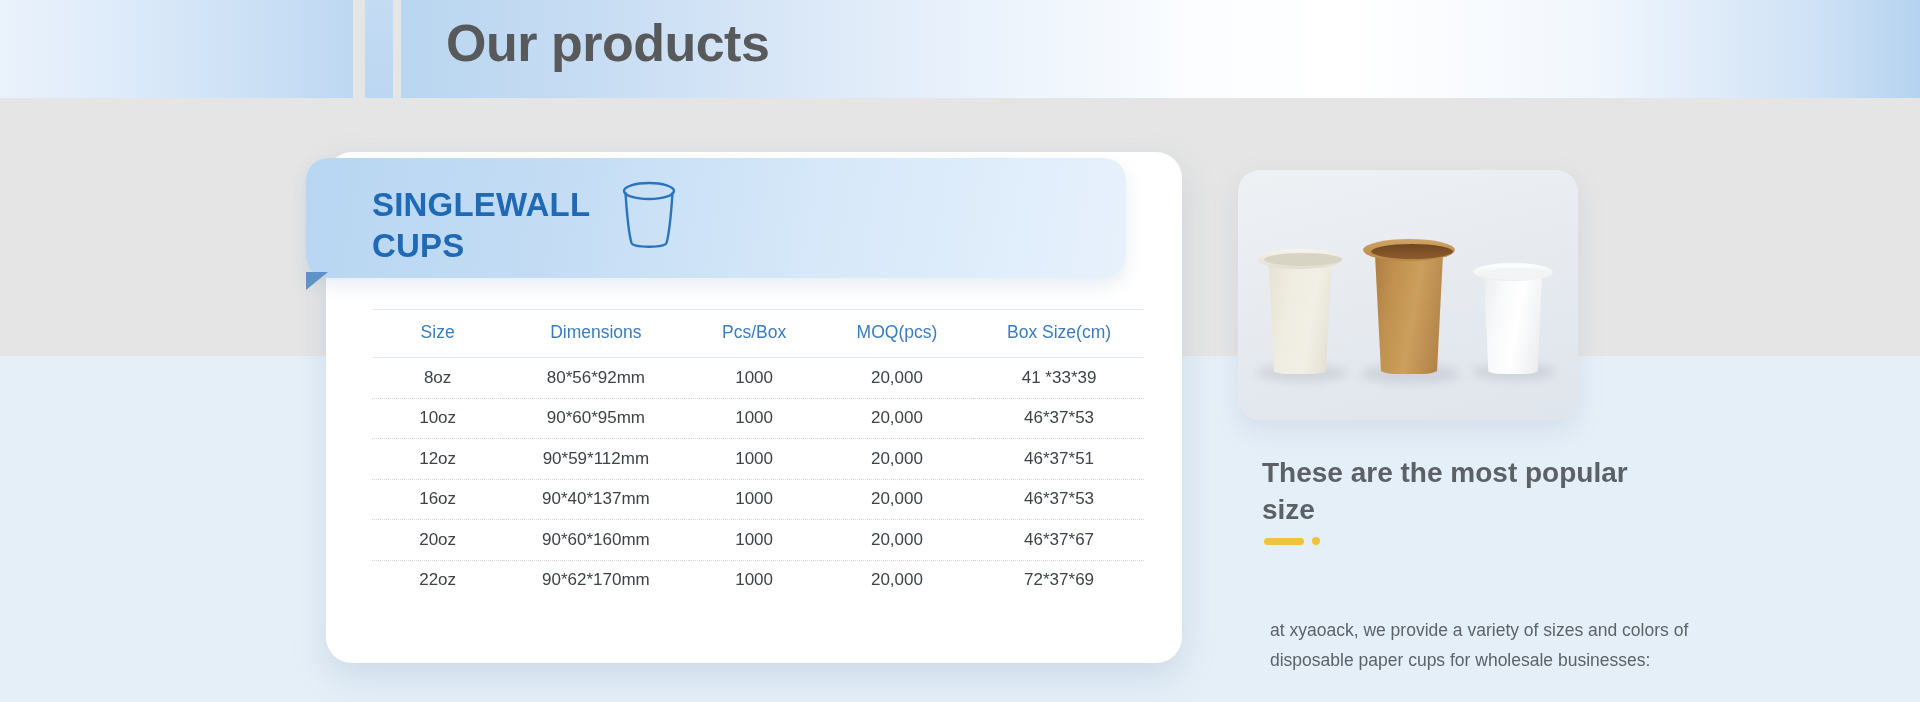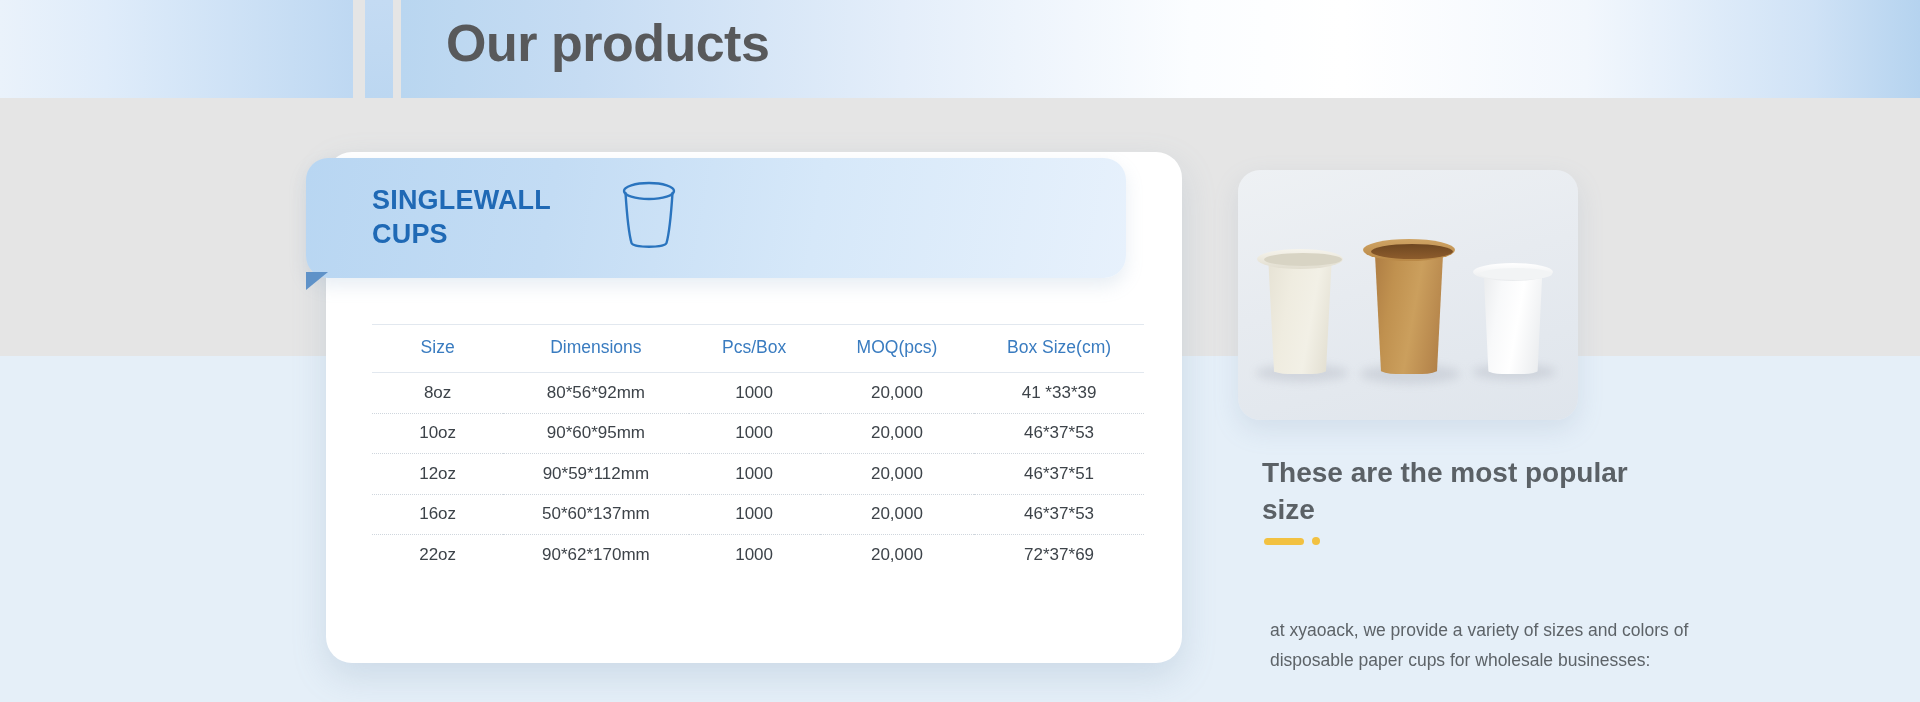--- a/index.html
+++ b/index.html
@@ -45,28 +45,28 @@
     box-shadow:0 8px 18px rgba(130,160,195,0.18);
   }
   .banner-fold {
     position:absolute; left:306px; top:272px;
     width:0; height:0;
     border-left:22px solid #5f92c8;
     border-bottom:18px solid transparent;
   }
   .banner-title {
     position:absolute; left:372px; top:184px;
-    font-size:27px; font-weight:bold; color:#1f69b5;
+    font-size:33px; font-weight:bold; color:#1f69b5;
     line-height:1.25; letter-spacing:0.2px;
   }
   .cup-icon { position:absolute; left:616px; top:180px; width:66px; height:72px; }
 
   
   .spec-table {
-    position:absolute; left:372px; top:324px; width:772px;
+    position:absolute; left:372px; top:309px; width:772px;
     border-collapse:collapse;
   }
   .spec-table thead th {
     font-size:17.5px; font-weight:normal; color:#3a7cc0;
     padding:12px 0 14px 0; text-align:center;
     border-top:1.4px solid #e2e8ef; border-bottom:1.4px solid #e2e8ef;
   }
   .spec-table tbody td {
     font-size:17px; color:#3d4349; text-align:center;
     padding:9.5px 0 10px 0;
@@ -202,24 +202,31 @@
       </tr>
       <tr>
         <td>12oz</td>
         <td>90*59*112mm</td>
         <td>1000</td>
         <td>20,000</td>
         <td>46*37*51</td>
       </tr>
       <tr>
         <td>16oz</td>
-        <td>50*60*137mm</td>
+        <td>90*40*137mm</td>
         <td>1000</td>
         <td>20,000</td>
         <td>46*37*53</td>
+      </tr>
+      <tr>
+        <td>20oz</td>
+        <td>90*60*160mm</td>
+        <td>1000</td>
+        <td>20,000</td>
+        <td>46*37*67</td>
       </tr>
       <tr>
         <td>22oz</td>
         <td>90*62*170mm</td>
         <td>1000</td>
         <td>20,000</td>
         <td>72*37*69</td>
       </tr>
     </tbody>
   </table>

